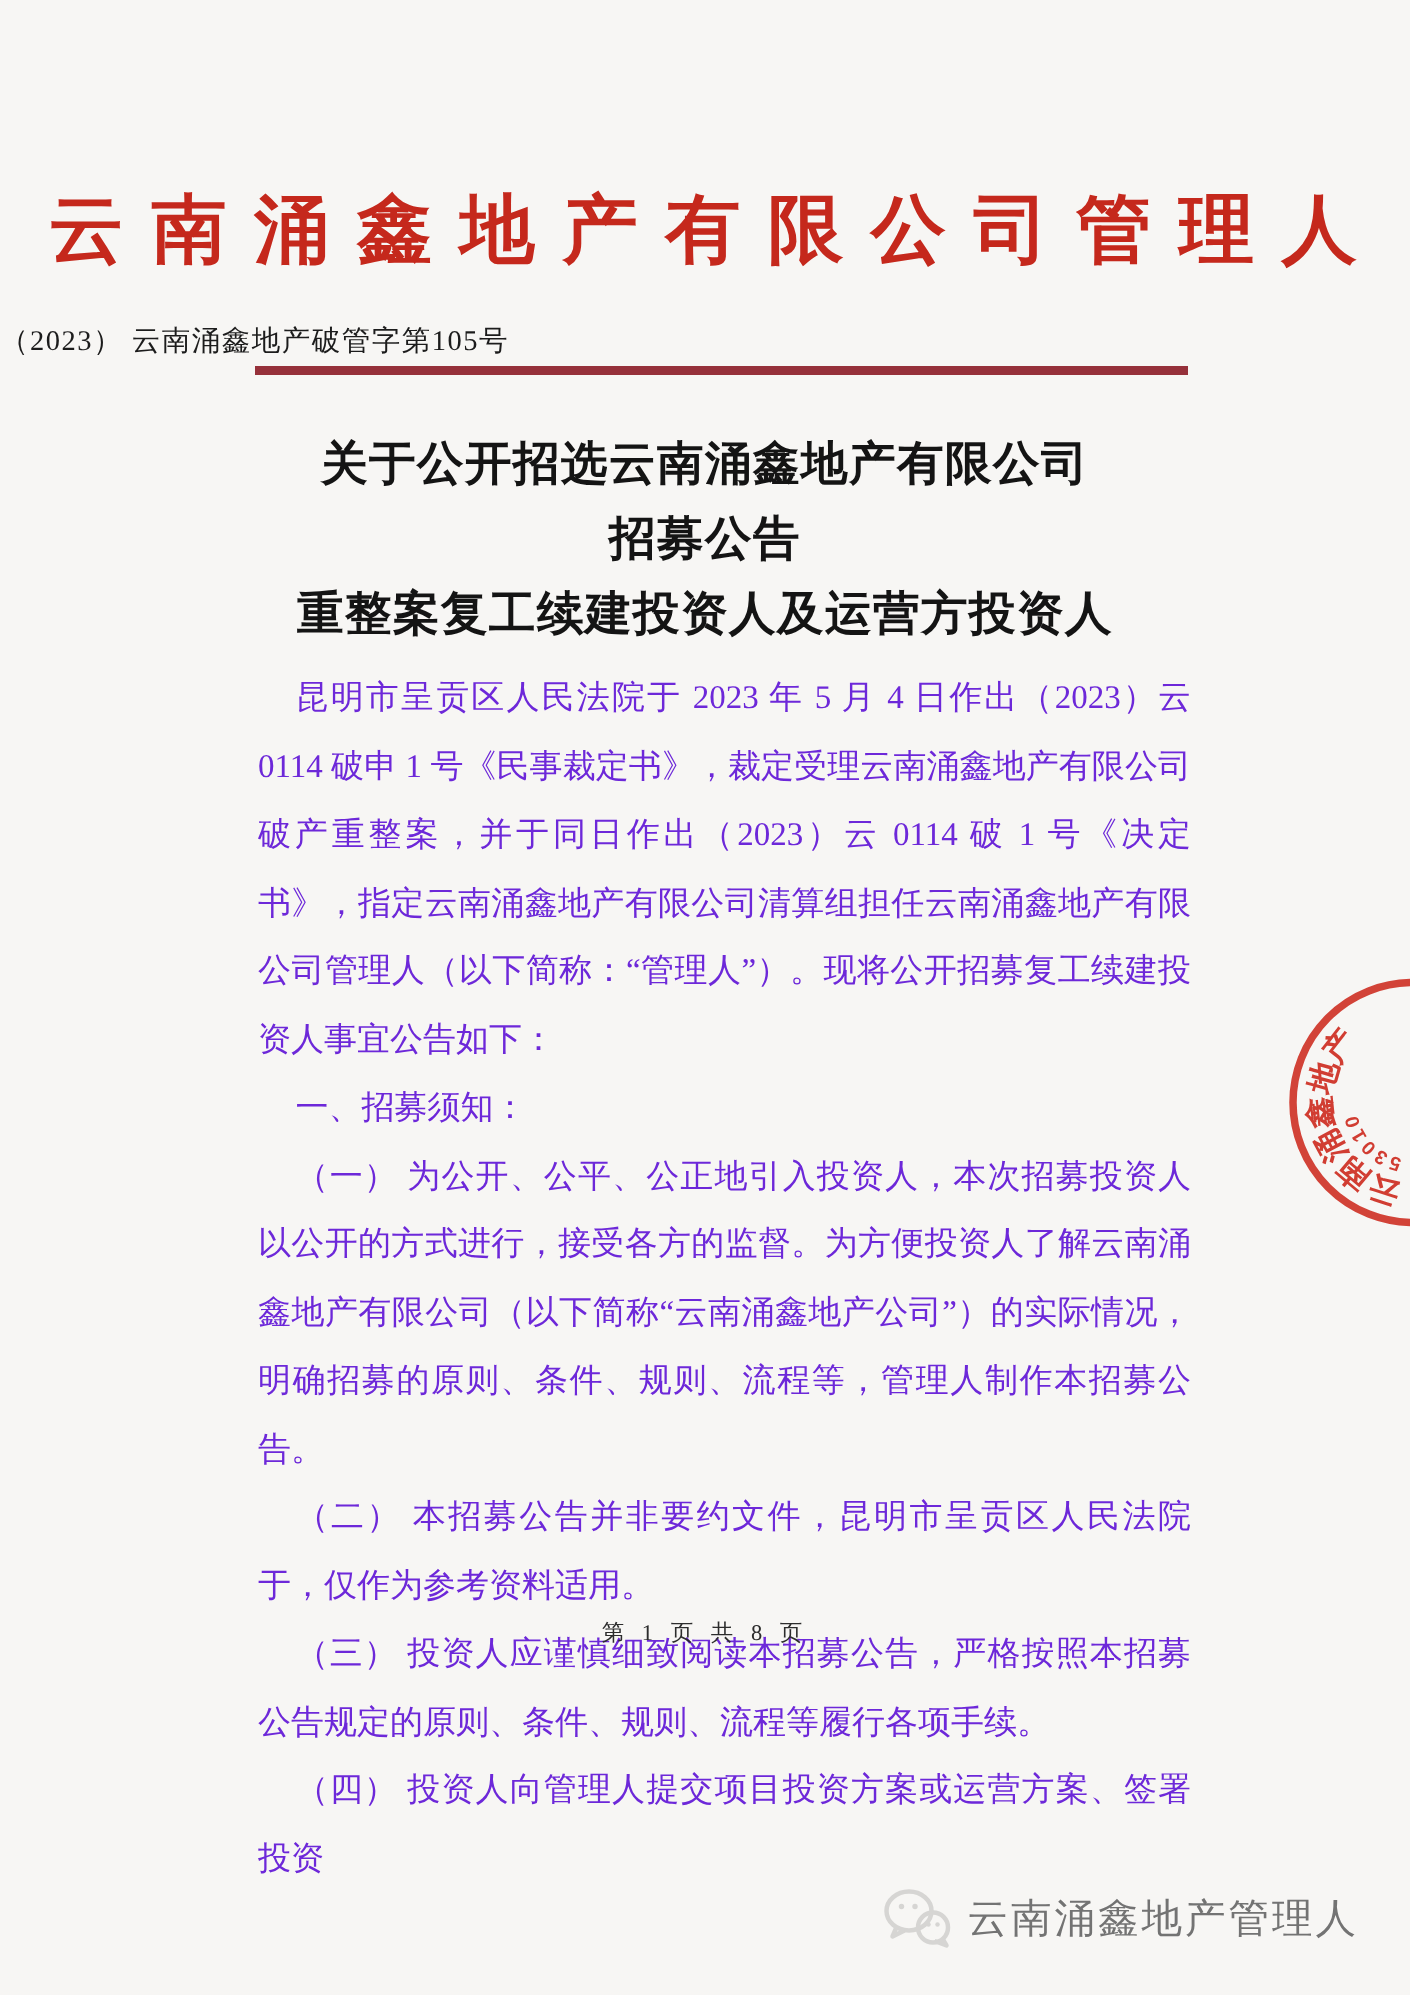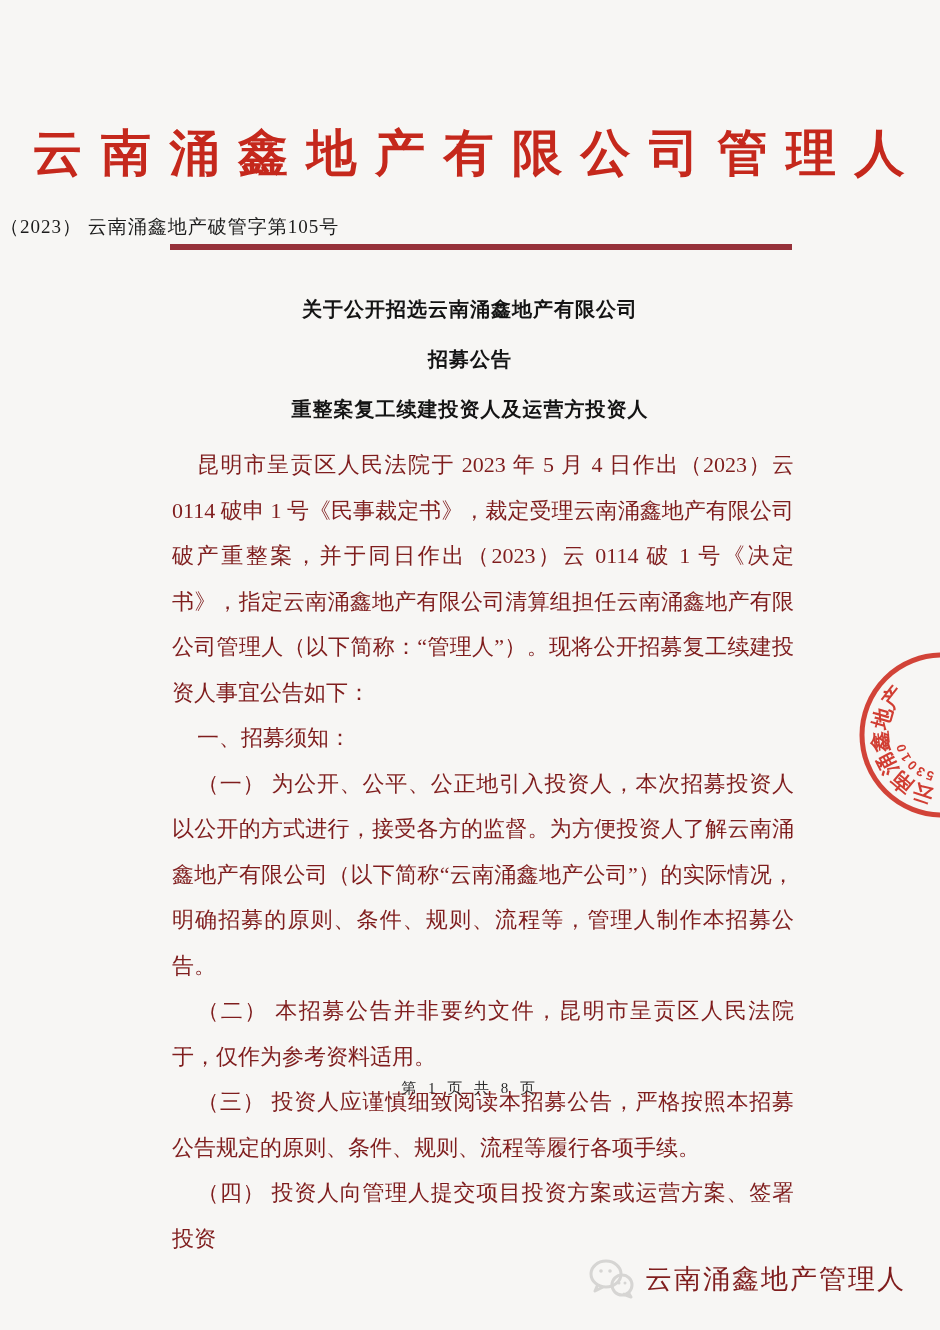--- a/index.html
+++ b/index.html
@@ -36,34 +36,34 @@
     top: 244px; left: 170px;
     width: 622px;
     height: 4px;
     border-top: 4px solid #96313a;
     border-bottom: 2px solid #96313a;
   }
   .doc-title {
     position: absolute;
     top: 284px; left: 0; right: 0;
     text-align: center;
-    font-size: 20px;
+    font-size: 31px;
     font-weight: 700;
     line-height: 50px;
     color: #141414;
     letter-spacing: 1px;
   }
   .body-block {
     position: absolute;
     top: 442px; left: 172px;
     width: 622px;
     font-size: 22px;
     line-height: 45.5px;
     text-align: justify;
-    color: #7f1d1d;
+    color: #6d28d9;
   }
   .body-block p { text-indent: 25px; }
   .body-block p.bold { font-weight: 400; }
   .page-num {
     position: absolute;
     top: 1079px; left: 0; right: 0;
     text-align: center;
     font-size: 15px;
     letter-spacing: 4px;
     color: #2c2c2c;
@@ -72,21 +72,21 @@
     position: absolute;
     top: 643px; right: 0;
     width: 92px; height: 184px;
   }
   .footer-brand {
     position: absolute;
     top: 1258px; right: 34px;
     display: flex;
     align-items: center;
     gap: 8px;
-    color: #7f1d1d;
+    color: #737373;
     font-size: 27px;
     letter-spacing: 2px;
     font-family: "Liberation Sans", "DejaVu Sans", sans-serif;
   }
   .footer-brand .wechat-icon { width: 48px; height: 42px; }
 </style>
 </head>
 <body>
 
 <div class="page">

